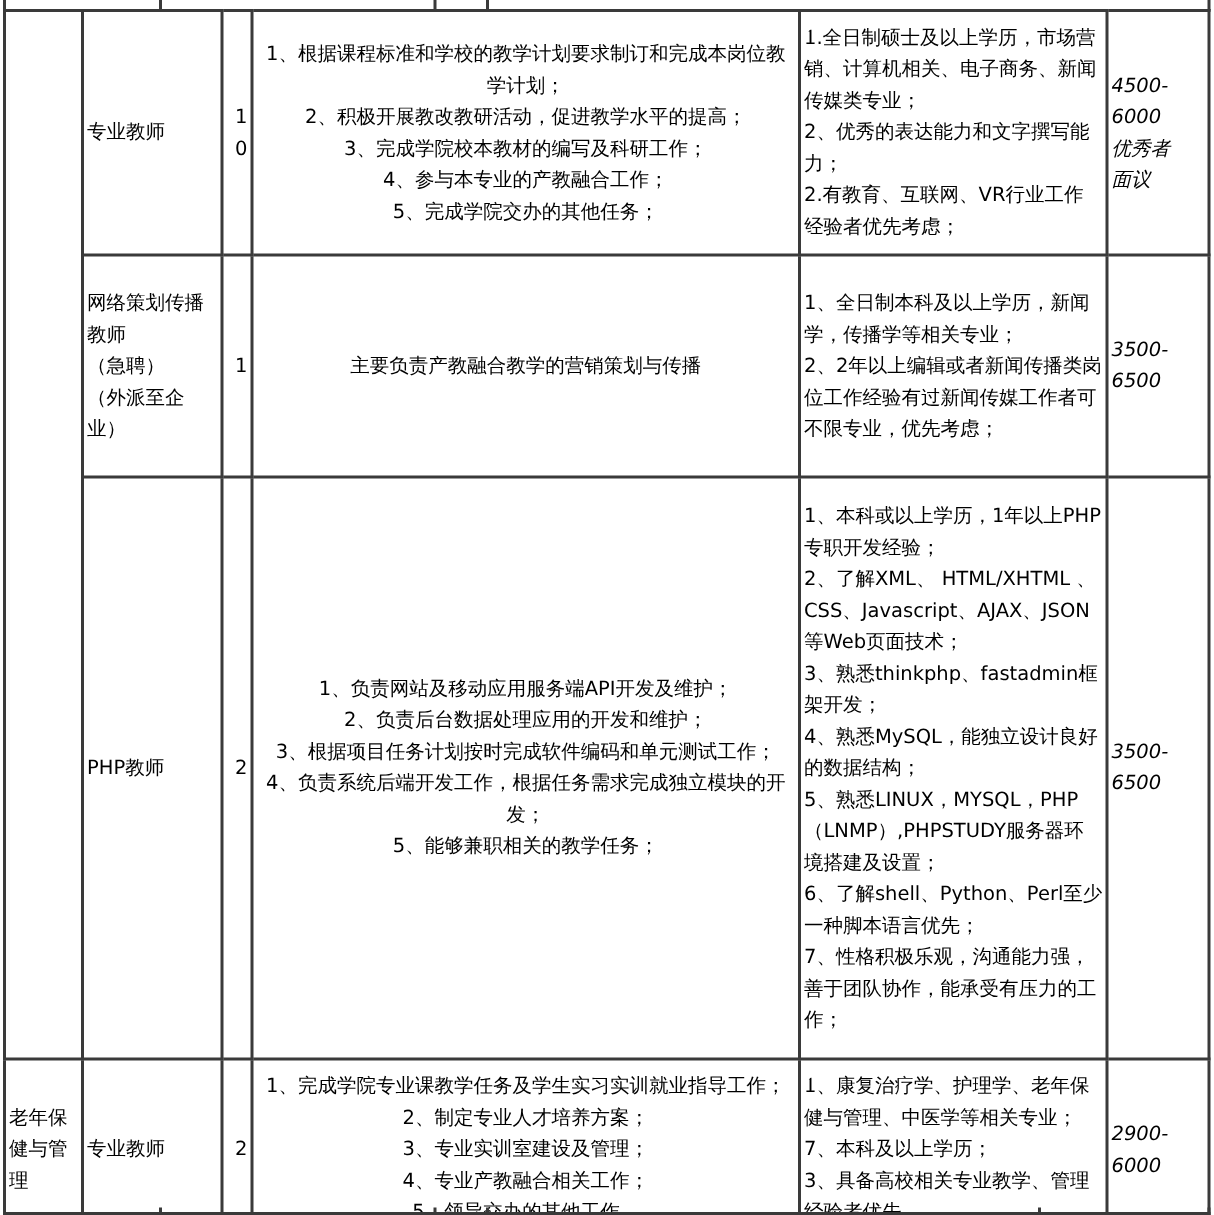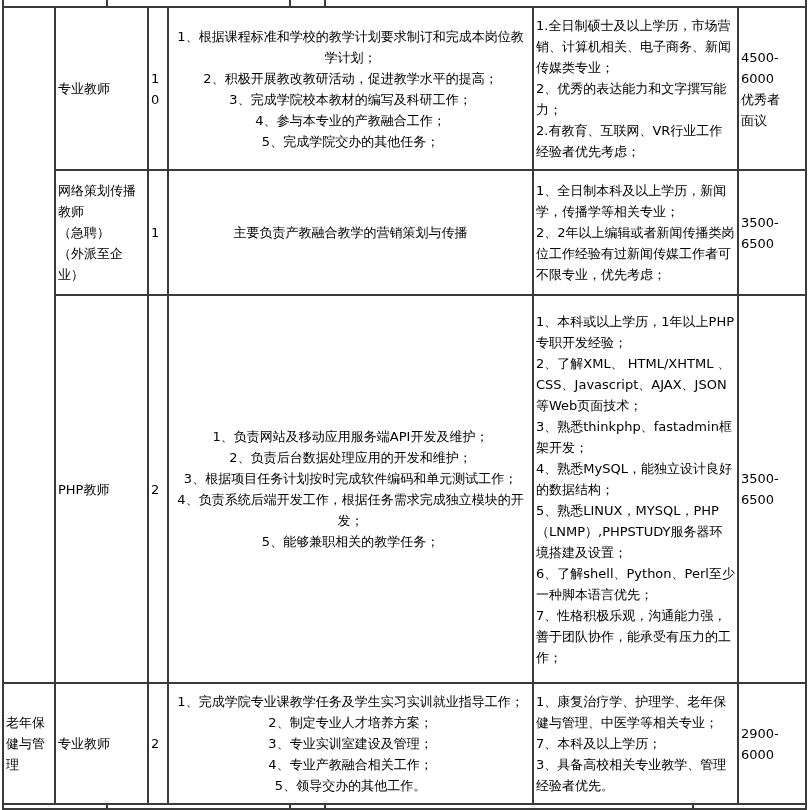--- a/index.html
+++ b/index.html
@@ -3,26 +3,26 @@
 <meta charset="utf-8">
 <style>
   html,body{margin:0;padding:0;background:#fff;}
   .viewport{position:relative;width:809px;height:810px;background:#fff;overflow:hidden;
             font-family:"DejaVu Sans",sans-serif;color:#000;}
   table.main{position:absolute;left:2px;top:6px;width:803px;border-collapse:collapse;table-layout:fixed;}
   table.main td{border:2px solid #3a3a3a;vertical-align:middle;font-size:13px;line-height:21px;
                 color:#000;padding:0 2px;overflow:hidden;word-break:normal;overflow-wrap:break-word;}
   td.col-college{padding:0 2px;}
   td.col-pos{padding:0 2px;}
-  td.col-count{text-align:left;padding:0;}
+  td.col-count{text-align:right;padding:0;}
   td.col-duties{padding:0 2px 0 1px;text-align:center;}
-  td.col-req{padding:0 1px 0 2px;}
-  td.col-salary{padding:0 0 0 3px;}
+  td.col-req{padding:0 1px 0 2px;border-radius:28px;}
+  td.col-salary{padding:0 0 0 3px;font-style:italic;}
   tr.r1{height:163px;}
-  tr.r2{height:125px;}
+  tr.r2{height:148px;}
   tr.r3{height:388px;}
   tr.r4{height:121px;}
   .line{margin:0;padding:0;}
   
   .tick{position:absolute;width:2px;background:#3a3a3a;}
   .tick.top{top:0;height:7px;}
   .tick.bottom{top:805px;height:5px;}
   .hline-bottom{position:absolute;left:2px;top:808px;width:805px;height:2px;background:#3a3a3a;}
 </style>
 </head>

